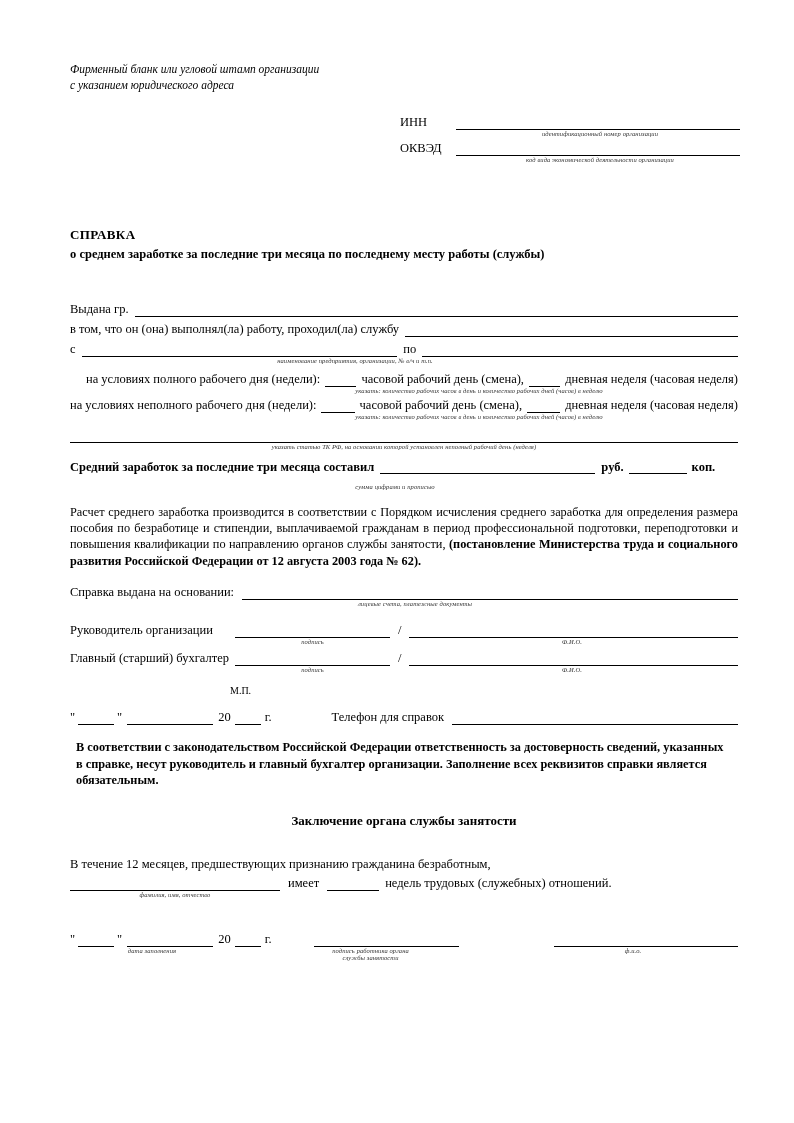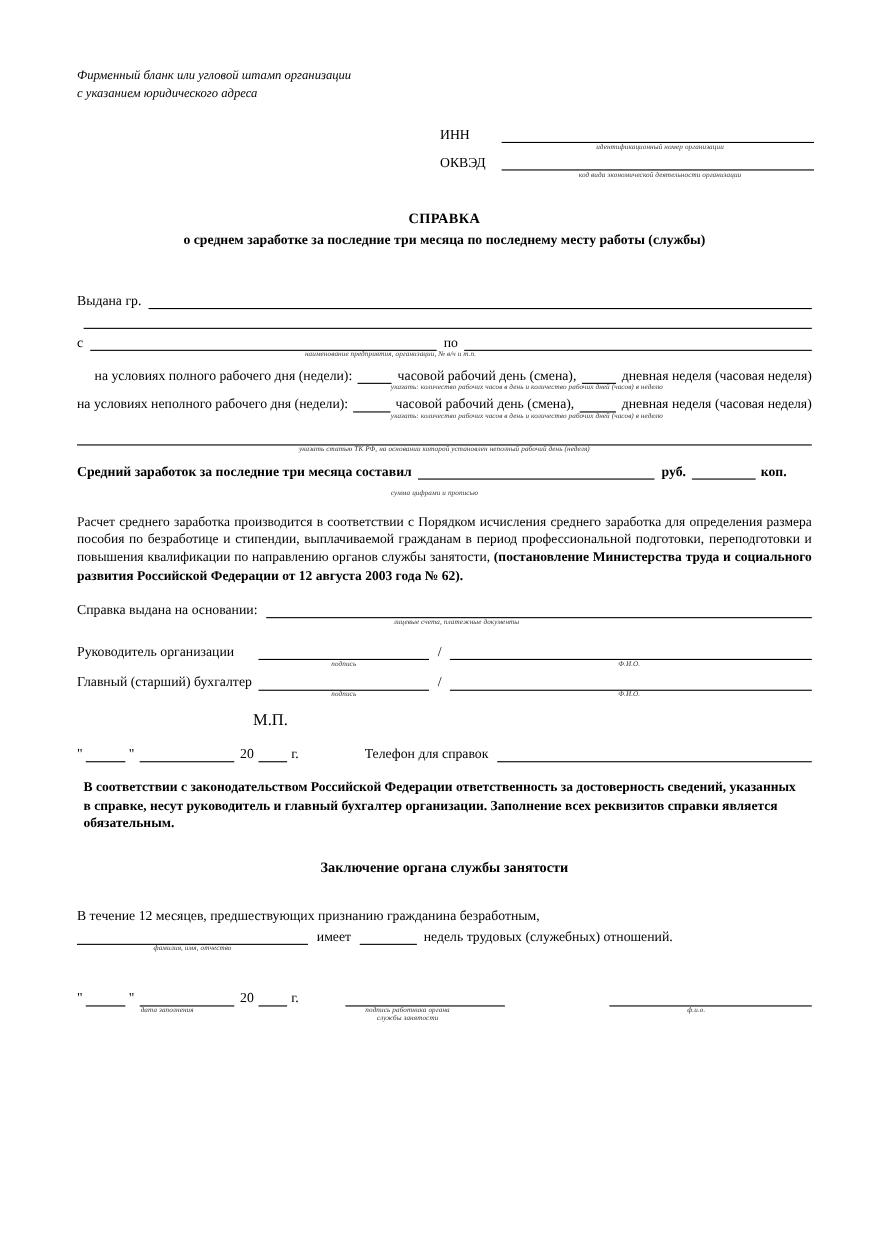--- a/index.html
+++ b/index.html
@@ -58,21 +58,21 @@
   .idblock {
     margin-top: 22px;
     margin-left: 330px;
     width: 340px;
   }
   .idrow { display: flex; align-items: flex-end; }
   .idrow .lbl { width: 56px; font-size: 12.5px; }
   .idrow .line { flex: 1; }
   .idcap { padding-left: 60px; }
 
-  .title-block { margin-top: 28px; text-align: center; }
+  .title-block { margin-top: 64px; text-align: left; }
   .title-main { font-size: 13px; font-weight: bold; letter-spacing: 0.4px; }
   .title-sub { font-size: 12.5px; font-weight: bold; margin-top: 4px; }
 
   .sec1 { margin-top: 40px; }
   .r { margin-top: 5px; }
 
   .cond-row { display: flex; align-items: flex-end; margin-top: 8px; }
   .cond-row .txt { font-size: 12.5px; white-space: nowrap; }
   .blank-md { border-bottom: 1px solid #000; width: 58px; height: 12px; display: inline-block; }
 
@@ -88,21 +88,21 @@
     font-size: 12.3px;
     line-height: 1.32;
     text-align: justify;
   }
   .sign-row {
     display: flex;
     align-items: flex-end;
     margin-top: 16px;
     font-size: 12.5px;
   }
-  .mp { margin-top: 12px; margin-left: 160px; font-size: 15px; }
+  .mp { margin-top: 12px; margin-left: 160px; font-size: 10px; }
   .date-row { display: flex; align-items: flex-end; margin-top: 14px; font-size: 12.5px; }
 
   .notice {
     margin-top: 14px;
     font-size: 12.3px;
     font-weight: bold;
     line-height: 1.35;
     text-align: left;
     padding: 0 6px;
   }
@@ -124,40 +124,41 @@
       <div>Фирменный бланк или угловой штамп организации</div>
       <div>с указанием юридического адреса</div>
     </div>
 
     <div class="idblock">
       <div class="idrow">
         <span class="lbl">ИНН</span>
         <span class="line"></span>
       </div>
       <div class="small-cap idcap">идентификационный номер организации</div>
-      <div class="idrow" style="margin-top:4px;align-items:center;">
+      <div class="idrow" style="margin-top:4px;">
         <span class="lbl">ОКВЭД</span>
         <span class="line"></span>
       </div>
       <div class="small-cap idcap">код вида экономической деятельности организации</div>
     </div>
 
     <div class="title-block">
       <div class="title-main">СПРАВКА</div>
       <div class="title-sub">о среднем заработке за последние три месяца по последнему месту работы (службы)</div>
     </div>
 
     <div class="sec1">
 
       <div class="row">
         <span class="lbl">Выдана гр.</span>
         <span class="line" style="margin-left:6px;"></span>
       </div>
 
       <div class="row r">
+        <span class="lbl">в том, что он (она) выполнял(ла) работу, проходил(ла) службу</span>
         <span class="line" style="margin-left:6px;"></span>
       </div>
 
       <div class="row r">
         <span class="lbl">с</span>
         <span class="line" style="margin-left:6px; max-width:320px;"></span>
         <span class="lbl" style="margin:0 6px;">по</span>
         <span class="line"></span>
       </div>
 

